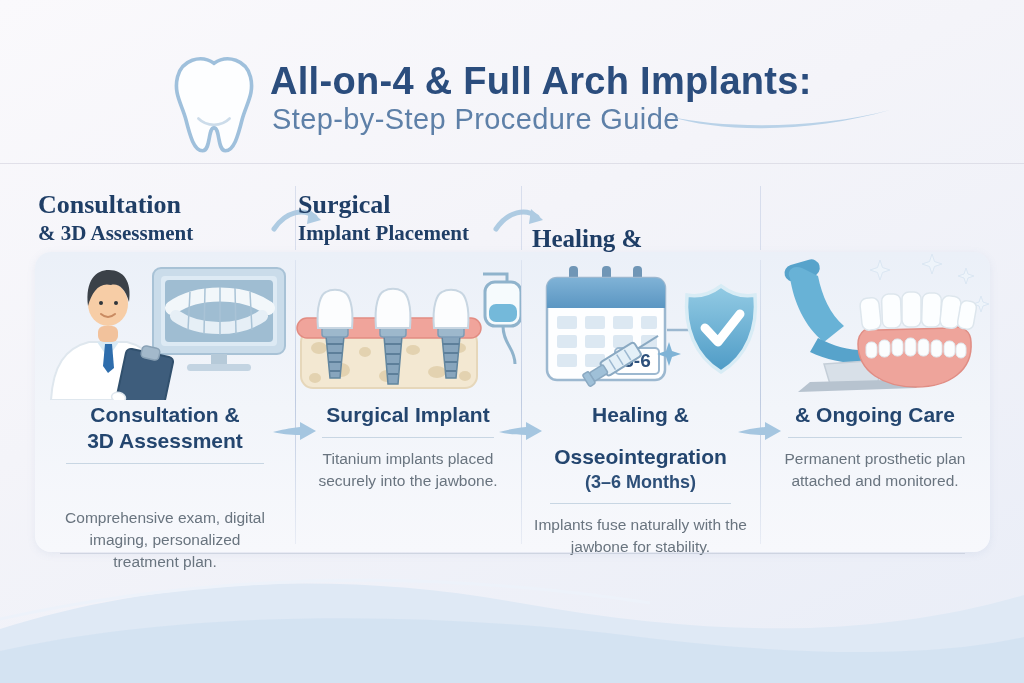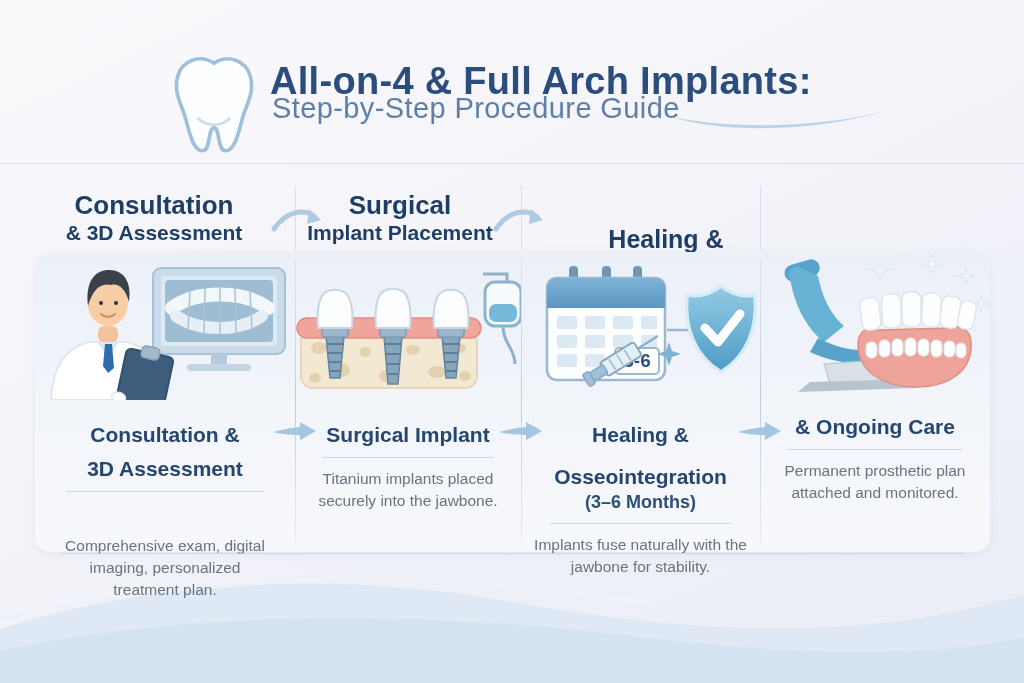--- a/index.html
+++ b/index.html
@@ -5,27 +5,27 @@
   html,body{margin:0;padding:0;background:#dfe6f2;}
   .stage{
     position:relative;width:1024px;height:683px;overflow:hidden;
     background:linear-gradient(155deg,#faf9fc 0%,#f4f4f9 40%,#e9edf7 100%);
     font-family:"Liberation Sans",sans-serif;color:#24466f;
   }
   
   .tooth-logo{position:absolute;left:170px;top:56px;}
   .page-title{position:absolute;left:270px;top:60px;width:600px;margin:0;
     font-size:38px;font-weight:700;letter-spacing:.3px;color:#2b4d7d;}
-  .page-subtitle{position:absolute;left:272px;top:92px;margin:0;
+  .page-subtitle{position:absolute;left:272px;top:103px;margin:0;
     font-size:29px;font-weight:400;letter-spacing:.4px;color:#5e80a8;}
   .swoosh{position:absolute;left:664px;top:104px;}
   .hr-top{position:absolute;left:0;top:163px;width:1024px;height:1px;
     background:rgba(205,206,218,.55);}
   
-  .flow-step{position:absolute;text-align:center;color:#1f3e66;}
+  .flow-step{position:absolute;text-align:left;color:#1f3e66;font-family:Liberation Serif, serif;}
   .flow-step .l1{font-size:26px;font-weight:700;line-height:30px;}
   .flow-step .l2{font-size:21px;font-weight:700;line-height:26px;}
   #flow1{left:38px;top:190px;width:232px;}
   #flow2{left:298px;top:190px;width:204px;}
   #flow3{left:532px;top:190px;width:268px;margin-top:34px;}
   #flow3 .l1{font-size:25px;}
   .curve-arrow{position:absolute;}
   #curve-arrow-1{left:270px;top:203px;}
   #curve-arrow-2{left:492px;top:203px;}
   .head-divider{position:absolute;top:186px;height:64px;width:1px;
@@ -34,21 +34,21 @@
   .card{position:absolute;left:35px;top:252px;width:955px;height:300px;
     border-radius:16px;
     background:linear-gradient(180deg,#ebf0f8 0%,#f2f5fa 52%,#f7f8fc 100%);
     box-shadow:0 2px 8px rgba(110,135,180,.10);
     display:grid;grid-template-columns:260px 226px 239px 230px;}
   .card-divider{position:absolute;top:8px;bottom:8px;width:1px;
     background:linear-gradient(180deg,rgba(175,190,218,.25),rgba(150,170,205,.55),rgba(175,190,218,.2));}
   .col{position:relative;padding-top:150px;text-align:center;}
   .illus{position:absolute;top:0;left:0;right:0;height:148px;
     display:flex;align-items:center;justify-content:center;}
-  .step-title{font-size:21px;font-weight:700;color:#24466f;line-height:26px;margin-top:20px;}
+  .step-title{font-size:21px;font-weight:700;color:#24466f;line-height:26px;margin-top:0;}
   .step-months{font-size:18px;font-weight:700;color:#2d4f78;line-height:24px;}
   .rule{height:1px;background:#c8d6e3;margin:9px auto 10px;width:76%;}
   .desc{font-size:15.5px;color:#69747f;line-height:1.42;margin:0 auto;}
   .col:nth-child(1) .desc{width:224px;}
   .col:nth-child(2) .desc{width:196px;}
   .col:nth-child(3) .desc{width:212px;}
   .col:nth-child(4) .desc{width:206px;margin-top:43px;}
   .flat-arrow{position:absolute;top:420px;}
   #flat-arrow-1{left:273px;}
   #flat-arrow-2{left:499px;}
@@ -140,21 +140,21 @@
             <path d="M66,62 Q73,68 80,62" fill="none" stroke="#c98b62" stroke-width="2" stroke-linecap="round"></path>
             <g transform="translate(92,96) rotate(12)">
               <rect x="0" y="0" width="48" height="58" rx="5" fill="#3e5d7c" stroke="#31506d" stroke-width="2"></rect>
               <rect x="15" y="-6" width="18" height="12" rx="4" fill="#a3b9cb" stroke="#8aa2b6" stroke-width="1.5"></rect>
               <ellipse cx="2" cy="50" rx="7" ry="5" fill="#ffffff" stroke="#dfe7ee" stroke-width="1.5"></ellipse>
             </g>
           </g>
         </svg>
       </div>
       <div class="step-title">Consultation &amp;</div>
-      <div class="step-title" style="margin-top:8px">3D Assessment</div>
+      <div class="step-title" style="margin-top:0">3D Assessment</div>
       <div class="rule"></div>
       <p class="desc">Comprehensive exam, digital imaging, personalized treatment plan.</p>
     </div>
 
     <div class="col">
       <div class="illus">
         <svg width="226" height="148" viewBox="0 0 226 148">
           <g>
             <rect x="6" y="78" width="176" height="58" rx="12" fill="#f3e8d2" stroke="#e6d7ba" stroke-width="2"></rect>
             <g fill="#e3d2b0">
@@ -308,21 +308,21 @@
               <rect x="132" y="87" width="11" height="17" rx="5"></rect>
                 <rect x="145" y="86" width="11" height="18" rx="5"></rect>
               <rect x="158" y="87" width="11" height="17" rx="5"></rect>
                 <rect x="171" y="88" width="11" height="17" rx="5"></rect>
               <rect x="184" y="89" width="11" height="16" rx="5"></rect>
                 <rect x="196" y="91" width="10" height="15" rx="5"></rect>
             </g>
           </g>
         </svg>
       </div>
-      <div class="step-title" style="margin-top:12px">&amp; Ongoing Care</div>
+      <div class="step-title" style="margin-top:0">&amp; Ongoing Care</div>
       <div class="rule"></div>
       <p class="desc">Permanent prosthetic plan attached and monitored.</p>
     </div>
   </section>
 
   <svg class="flat-arrow" id="flat-arrow-1" width="44" height="22" viewBox="0 0 44 22">
     <path d="M0,12 C8,10 16,8 27,7 L27,2 L43,11 L27,20 L27,15 C16,15 8,14 0,12 Z" fill="#a5c6e0"></path>
   </svg>
   <svg class="flat-arrow" id="flat-arrow-2" width="44" height="22" viewBox="0 0 44 22">
     <path d="M0,12 C8,10 16,8 27,7 L27,2 L43,11 L27,20 L27,15 C16,15 8,14 0,12 Z" fill="#a5c6e0"></path>

